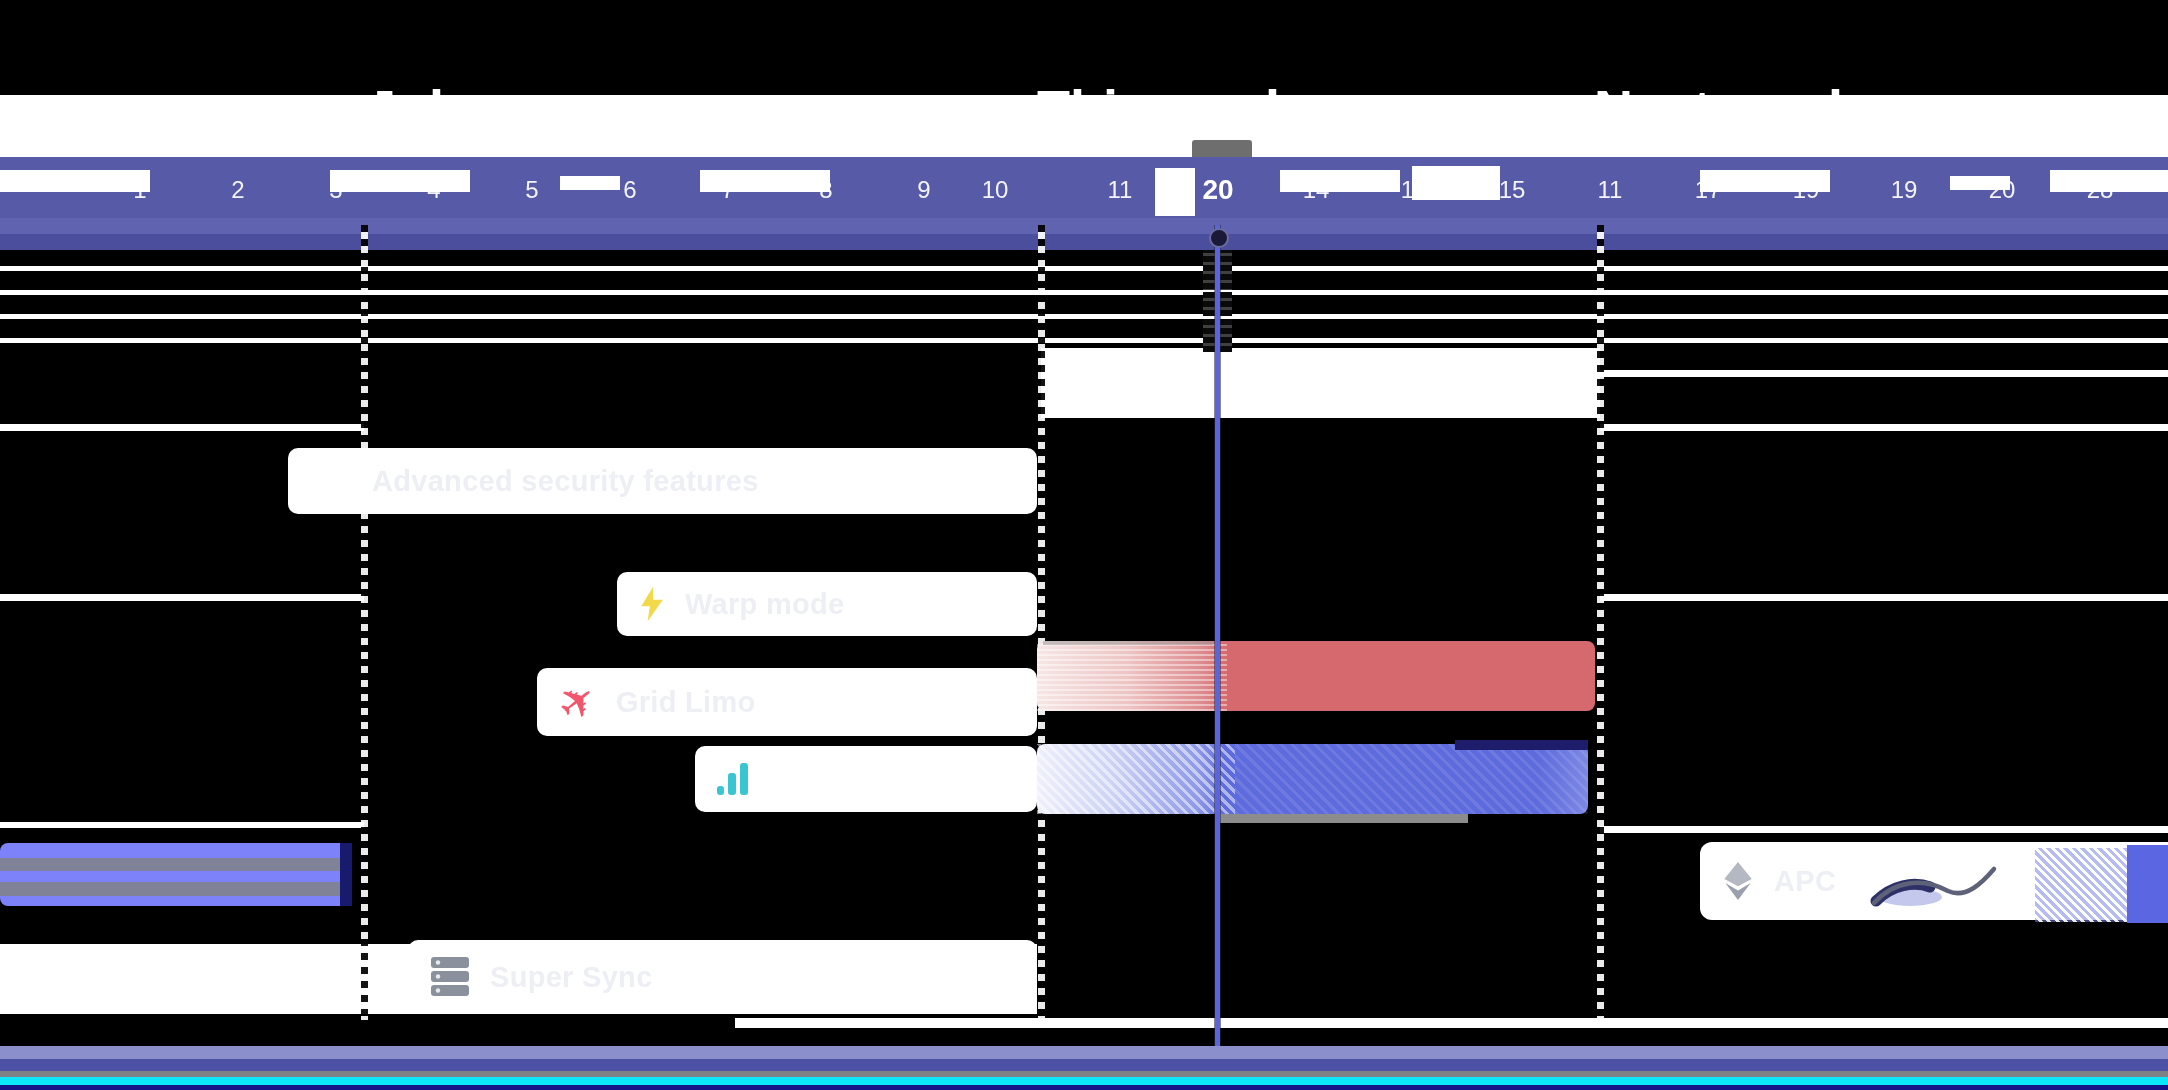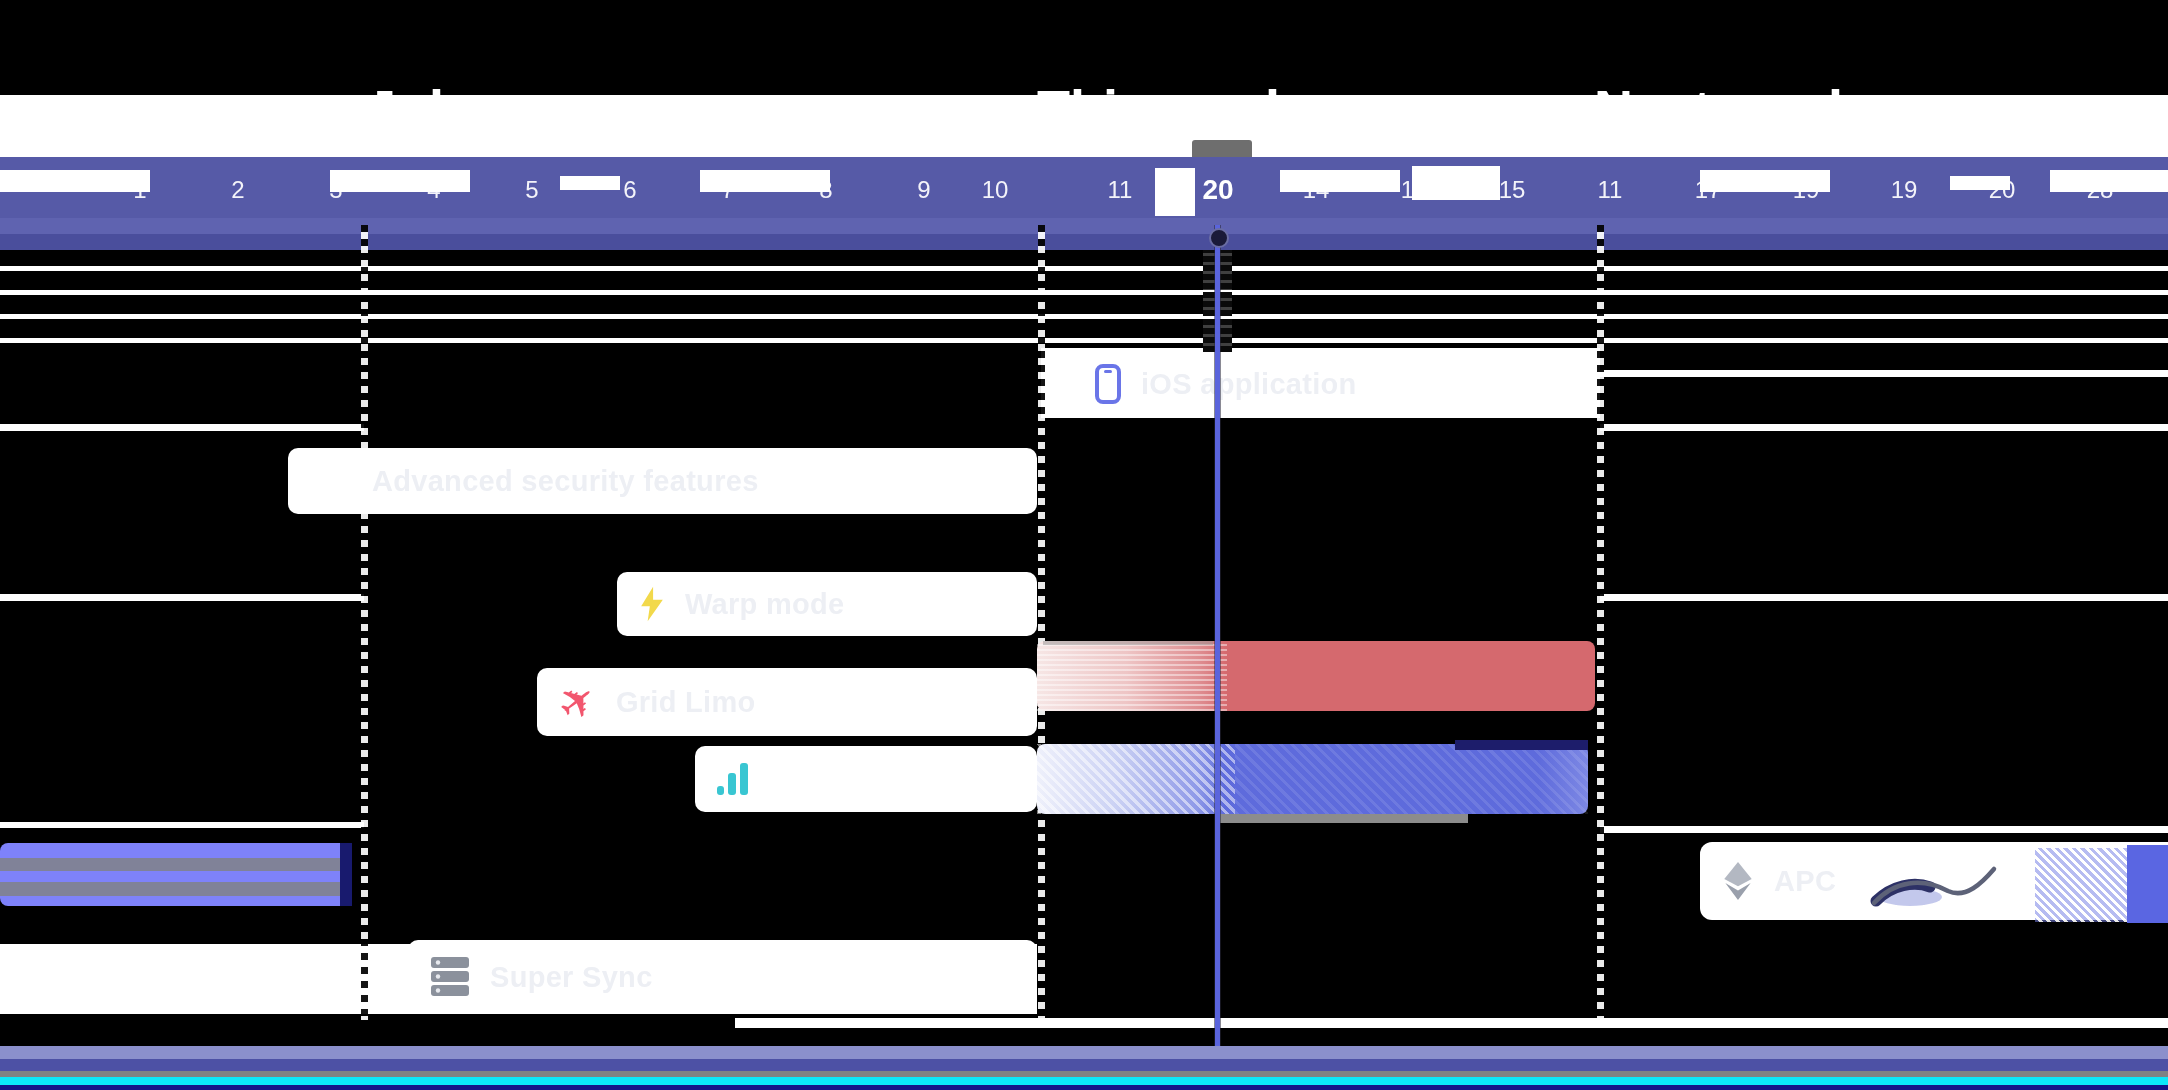--- a/index.html
+++ b/index.html
@@ -204,24 +204,20 @@
   <div class="bar bar-blue"></div>
   <div class="abs bar-navy"></div>
   <div class="bar bar-purple">
     <div class="g1"></div>
     <div class="g2"></div>
     <div class="cap"></div>
   </div>
   <div class="abs patch-speckle"></div>
   <div class="abs patch-blue"></div>
 
-  <div class="card card-ios">
-    <div class="phone-ic"></div>
-    <span class="label">iOS application</span>
-  </div>
 
   <div class="card card-advanced">
     <span class="label">Advanced security features</span>
   </div>
 
   <div class="card card-warp">
     <svg class="bolt-ic" width="26" height="36" viewBox="0 0 24 32">
       <polygon points="13,0 2,18 10,18 8,32 22,12 13,12" fill="#f2d94b"></polygon>
     </svg>
     <span class="label">Warp mode</span>

